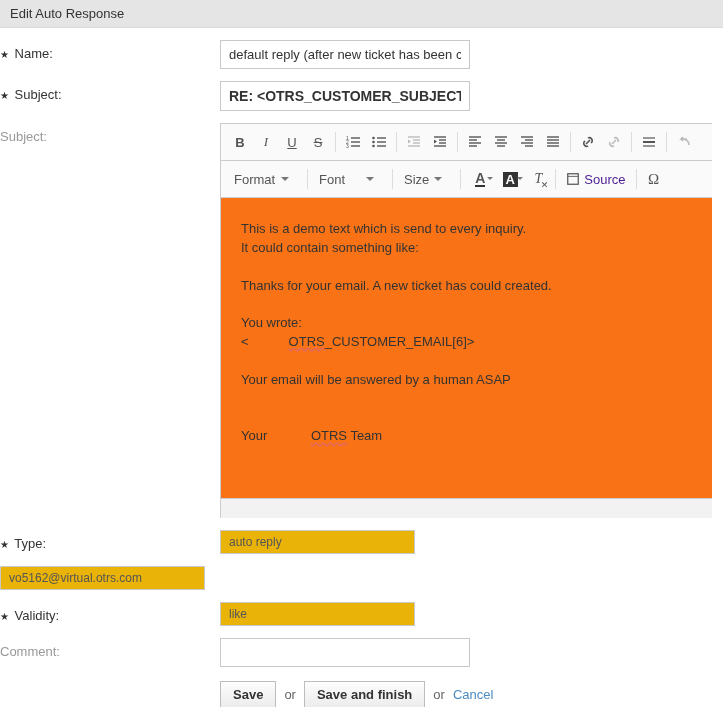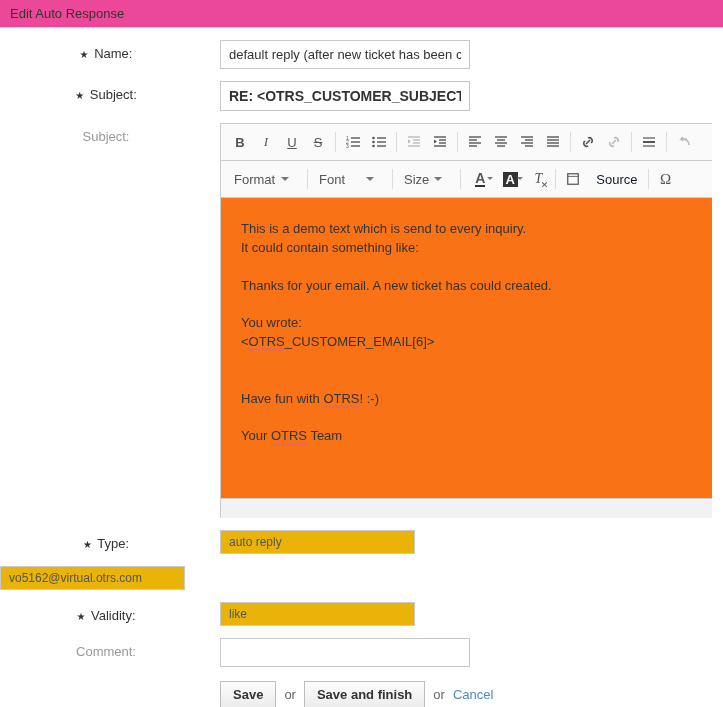--- a/index.html
+++ b/index.html
@@ -5,37 +5,37 @@
   * { box-sizing: border-box; }
   body {
     margin: 0;
     font-family: Arial, Helvetica, sans-serif;
     font-size: 13px;
     color: #333;
     background: #fff;
     width: 723px;
   }
   .header {
-    background: #ec4899;
+    background: #e5e5e5;
     border-bottom: 1px solid #d8d8d8;
     padding: 6px 10px;
     font-size: 13px;
     color: #333;
   }
   .form {
     padding: 12px 0 10px 0;
   }
   .row {
     display: flex;
     align-items: flex-start;
     margin-bottom: 12px;
   }
   .label {
     width: 220px;
-    text-align: center;
+    text-align: left;
     padding-right: 8px;
     padding-top: 6px;
     color: #999;
     font-size: 13px;
   }
   .label .req {
     color: #333;
     margin-right: 2px;
     font-size: 10px;
     vertical-align: middle;
@@ -57,21 +57,21 @@
   }
   .select {
     border: 1px solid #c8c8c8;
     background: #eab308;
     padding: 4px 8px;
     width: 195px;
     font-size: 12px;
     color: #555;
     display: inline-block;
   }
-  .select.wider { width: 185px; }
+  .select.wider { width: 205px; }
   .editor {
     border-left: 1px solid #ccc;
     border-top: 1px solid #ccc;
     width: 492px;
   }
   .toolbar-row {
     display: flex;
     align-items: center;
     background: #fafafa;
     border-bottom: 1px solid #ccc;
@@ -146,38 +146,39 @@
     position: absolute;
     right: 2px;
     top: 50%;
     margin-top: -2px;
     border: 3px solid transparent;
     border-top-color: #777;
   }
   .tb-source {
     display: flex;
     align-items: center;
-    gap: 16px;
+    gap: 4px;
     padding: 0 6px;
-    color: #0f172a;
+    color: #4c1d95;
     cursor: pointer;
     font-size: 13px;
   }
   .editor-body {
     background: #f97316;
     padding: 22px 20px 40px 20px;
     min-height: 300px;
     font-size: 13px;
     color: #333;
     line-height: 1.45;
   }
   .editor-body p { margin: 0; white-space: pre-wrap; }
   .spellerr {
     text-decoration: underline wavy #e06666;
     text-decoration-skip-ink: none;
+    margin-left: 40px;
   }
   .editor-footer {
     height: 20px;
     background: #f2f2f2;
     border-top: 1px solid #ccc;
   }
   .actions {
     display: flex;
     align-items: center;
     gap: 8px;
@@ -420,22 +421,22 @@
 
         <div class="editor-body">
           <p>This is a demo text which is send to every inquiry.</p>
           <p>It could contain something like:</p>
           <p>&nbsp;</p>
           <p>Thanks for your email. A new ticket has could created.</p>
           <p>&nbsp;</p>
           <p>You wrote:</p>
           <p><span>&lt;</span><span class="spellerr">OTRS</span><span>_CUSTOMER_EMAIL[6]&gt;</span></p>
           <p>&nbsp;</p>
+          <p>Your email will be answered by a human ASAP</p>
           <p>&nbsp;</p>
-          <p><span>Have fun with </span><span class="spellerr">OTRS</span><span>! :-)</span></p>
           <p>&nbsp;</p>
           <p><span>Your </span><span class="spellerr">OTRS</span><span> Team</span></p>
         </div>
         <div class="editor-footer"></div>
       </div>
     </div>
   </div>
 
   <div class="row">
     <div class="label">

